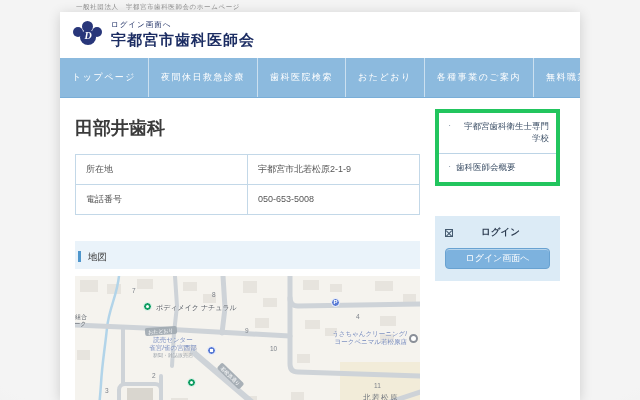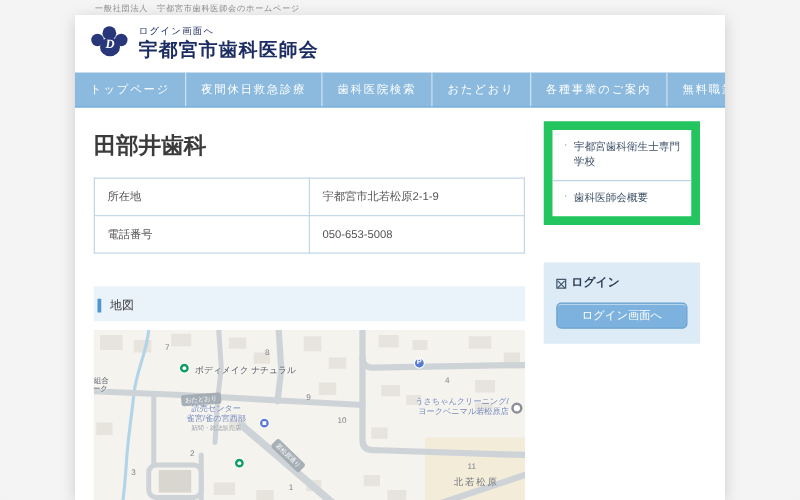--- a/index.html
+++ b/index.html
@@ -27,21 +27,21 @@
   .logo .p4 { width:16px; height:15px; left:8px;  top:9px; }
   .logo b {
     position:absolute; left:10px; top:9px; width:12px; text-align:center;
     color:#fff; font-size:10px; font-family:"Liberation Serif","DejaVu Serif",serif;
     font-style:italic; z-index:2;
   }
   .title-block { margin-left:7px; color:#1c2d63; }
   .org-type { font-size:7.5px; letter-spacing:1px; }
   .org-name { font-size:15px; font-weight:bold; letter-spacing:1px; margin-top:1px;text-align:center; }
   
-  .nav { height:28px; background:#8cbade; display:flex; align-items:stretch; border-bottom:1px solid #79aed8; }
+  .nav { height:40px; background:#8cbade; display:flex; align-items:stretch; border-bottom:1px solid #79aed8; }
   .nav-item {
     display:flex; align-items:center; padding:0 12px; color:#fff; font-size:9px;
     letter-spacing:1.5px; cursor:pointer; white-space:nowrap;
   }
   .nav-item + .nav-item { border-left:1px solid rgba(255,255,255,.55); }
   
   .content { display:flex; padding-left:15px; }
   .main { width:345px; flex:0 0 auto; }
   h1.page-title { margin:20px 0 14px; font-size:18px; line-height:1.2; font-weight:600; color:#3b3b3b; }
   table.info { width:100%; border-collapse:collapse; font-size:9px; color:#555; }
@@ -60,26 +60,26 @@
             display:flex; align-items:center; justify-content:center; color:#fff; }
   .m-green { background:#109d62; border:1px solid #fff; }
   .m-blue  { background:#5a7bd5; border:1px solid #fff; font-size:6px; font-weight:bold; }
   .m-white { background:#fff; border:2px solid #8a8f98; }
   .m-dot   { width:3px; height:3px; background:#fff; border-radius:50%; }
   .m-sq    { width:3px; height:3px; background:#fff; }
   .pill { position:absolute; background:rgba(160,168,176,.9); color:#fff; font-size:5px;
           padding:1px 3px; border-radius:2px; z-index:2; white-space:nowrap; }
   
   .sidebar { width:125px; margin-left:15px; padding-top:11px; flex:0 0 auto; }
-  .side-links { border:7px solid #22c55e; background:#fff; }
+  .side-links { border:4px solid #22c55e; background:#fff;text-align:right; }
   .side-link { padding:8px 7px; font-size:8.5px; color:#3c4f66; cursor:pointer; display:flex; }
   .side-link + .side-link { border-top:1px solid #bcd4e6; }
   .side-link .bullet { color:#8a97a8; margin-right:3px; font-size:7px; line-height:1.4; }
   .login-box { margin-top:30px; background:#dcebf6; padding:10px 10px 12px; }
-  .login-title { font-size:9.5px; color:#2e3d52; font-weight:bold; display:flex; align-items:center; }
+  .login-title { font-size:9.5px; color:#2e3d52; font-weight:bold; display:flex; align-items:center;gap:24px; }
   .login-icon { display:inline-block; width:8px; height:8px; border:1px solid #44596e; margin-right:4px;
                 position:relative; }
   .login-icon::before, .login-icon::after {
     content:""; position:absolute; left:-1px; top:3px; width:8px; height:1px; background:#44596e; }
   .login-icon::before { transform:rotate(45deg); }
   .login-icon::after  { transform:rotate(-45deg); }
   .login-btn { margin-top:9px; width:100%; height:21px; background:#7db2de; border:1px solid #69a2d1;
                border-radius:4px; color:#fff; font-size:9px; cursor:pointer;
                box-shadow:inset 0 1px 0 rgba(255,255,255,.45);
                font-family:"Liberation Sans","DejaVu Sans",sans-serif; }

